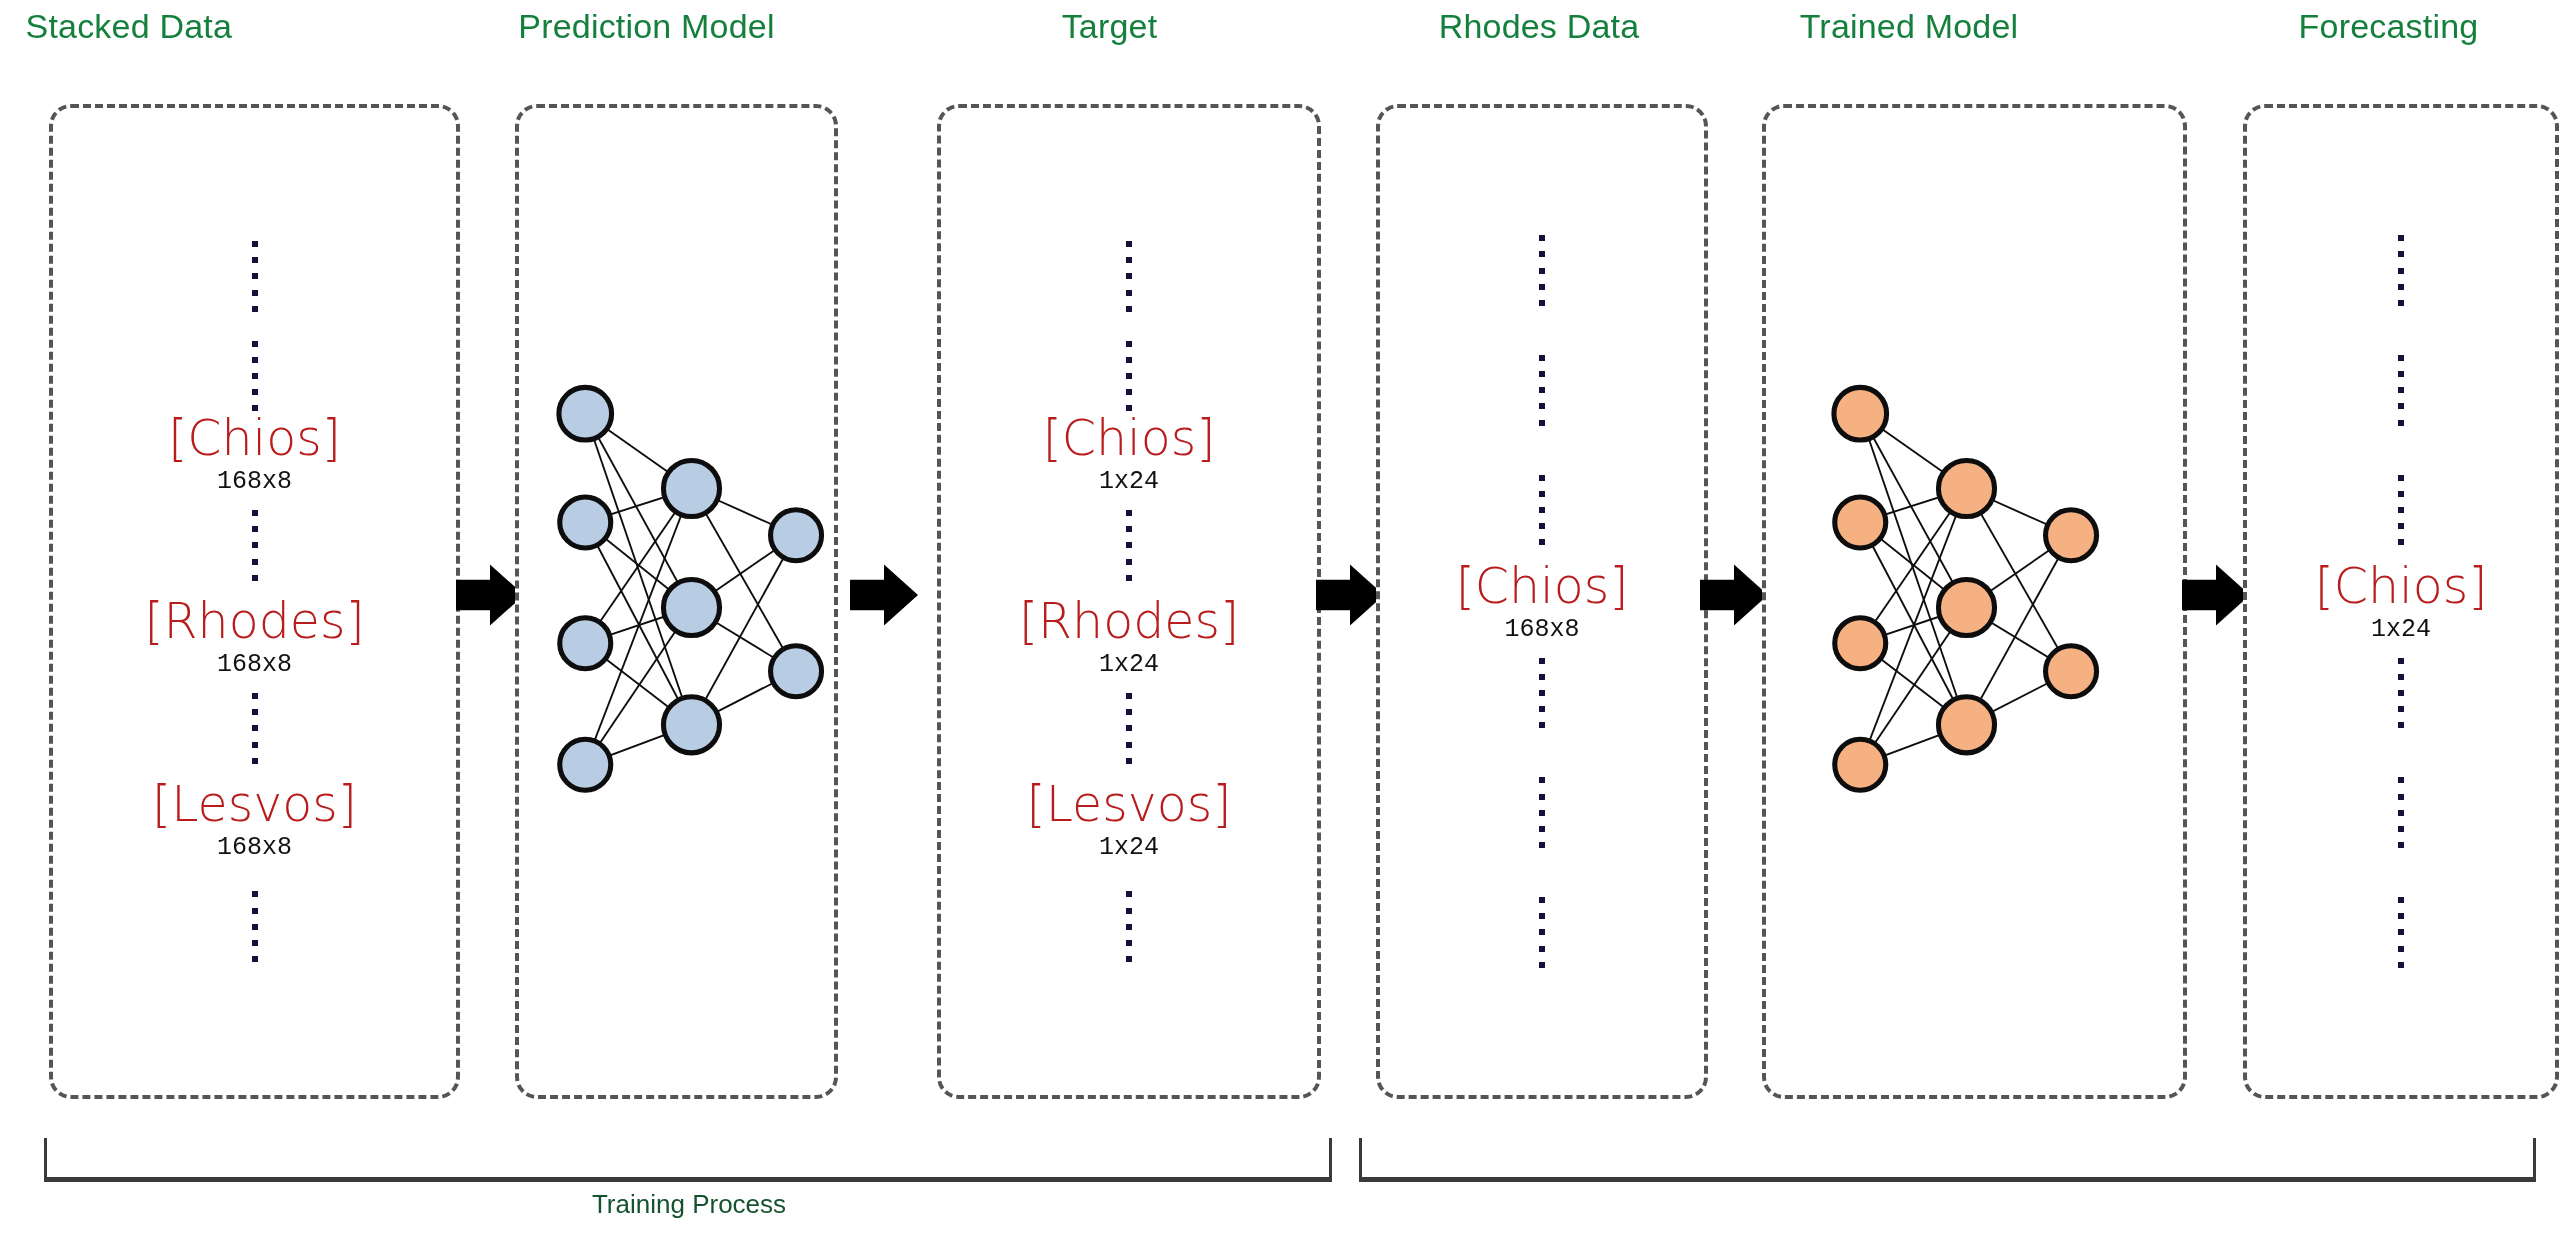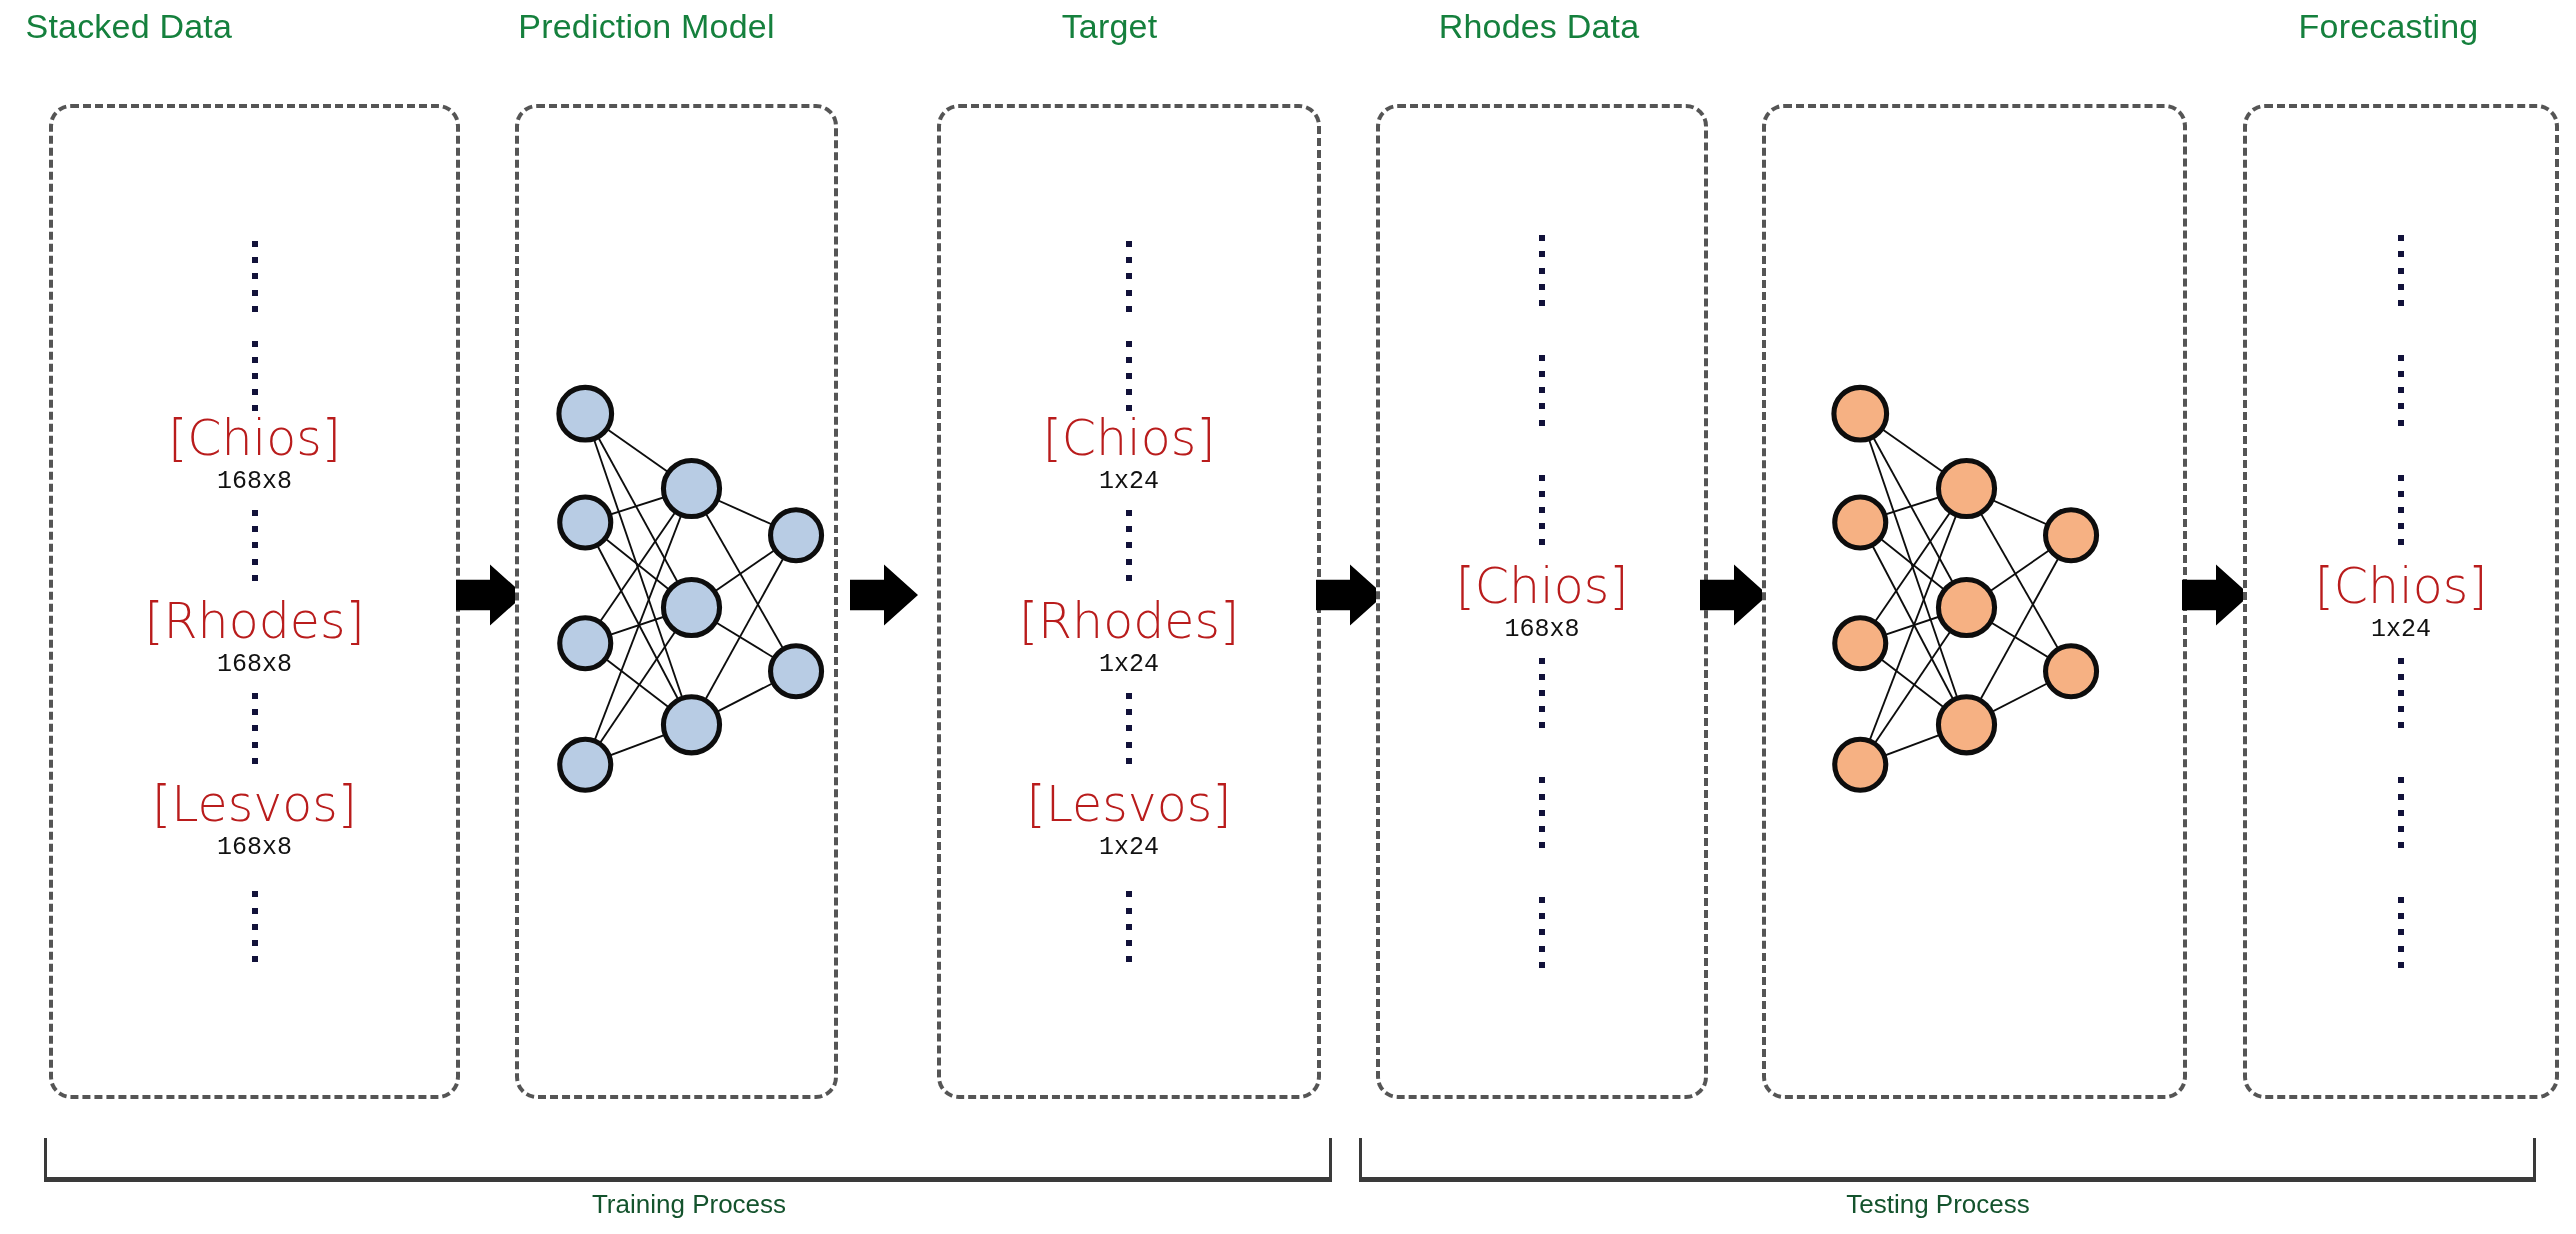--- a/index.html
+++ b/index.html
@@ -113,20 +113,21 @@
 </style>
 </head>
 <body>
 
 <div id="stage">
 
   <div class="col-header" style="left:25.5px;  top:6.8px;  width:204px;">Stacked Data</div>
   <div class="col-header" style="left:506px; top:6.8px;  width:281px;">Prediction Model</div>
   <div class="col-header" style="left:1003px;top:6.8px;  width:213px;">Target</div>
   <div class="col-header" style="left:1407px;top:6.8px;  width:264px;">Rhodes Data</div>
+  <div class="col-header" style="left:1739px;top:6.8px;  width:340px;">Trained Model</div>
   <div class="col-header" style="left:2227px;top:6.8px;  width:323px;">Forecasting</div>
 
   <div class="panel" style="left:49px; top:104px; width:411px; height:995px;">
     <div class="panel-stack">
 
       <div class="vdots">
         <i></i>
           <i></i>
           <i></i>
           <i></i>
@@ -461,16 +462,15 @@
           <i></i>
           <i></i>
       </div>
     </div>
   </div>
 
   <div class="bracket" style="left:44px; top:1138px; width:1288px; height:44px;"></div>
   <div class="bracket-label" style="left:349px; top:1189px; width:680px;">Training Process</div>
 
   <div class="bracket" style="left:1359px; top:1138px; width:1177px; height:44px;"></div>
-  <div class="bracket-label" style="left:1598px; top:1189px; width:680px;">Testing Process</div>
 
 </div>
 
 
 </body></html>

